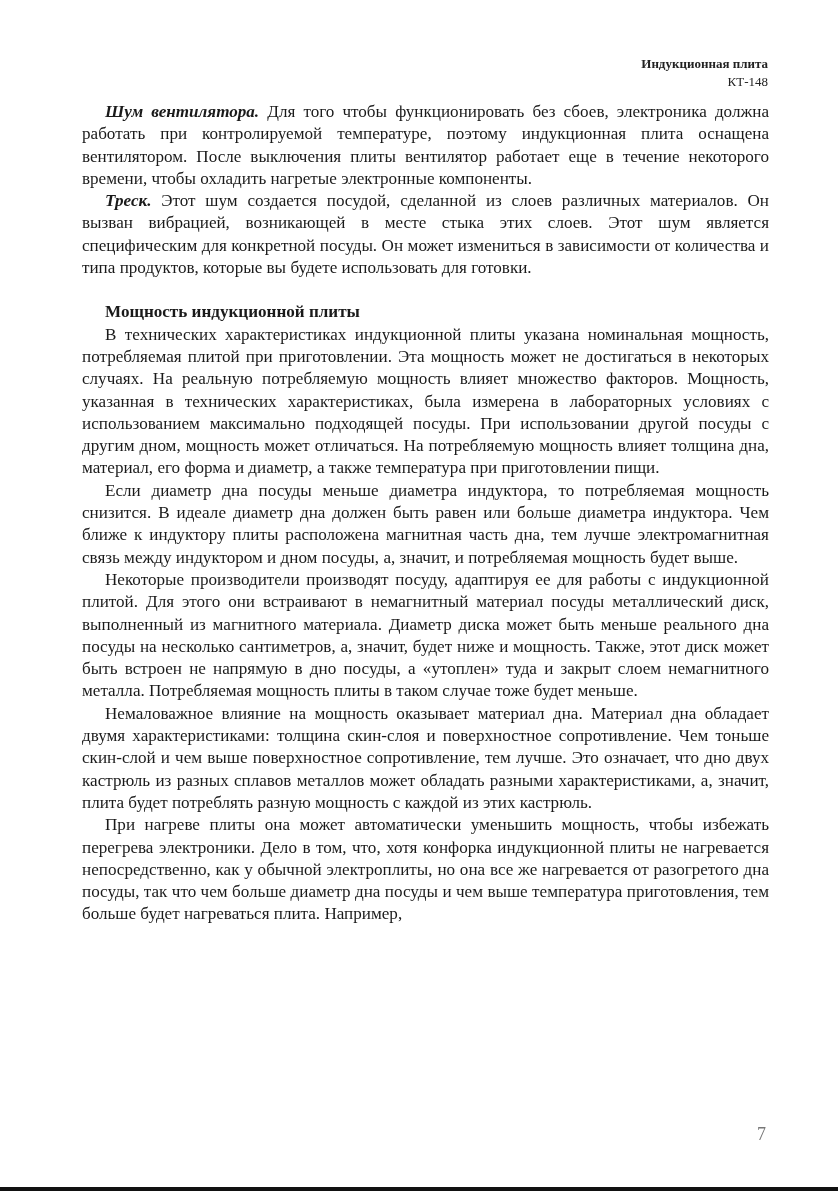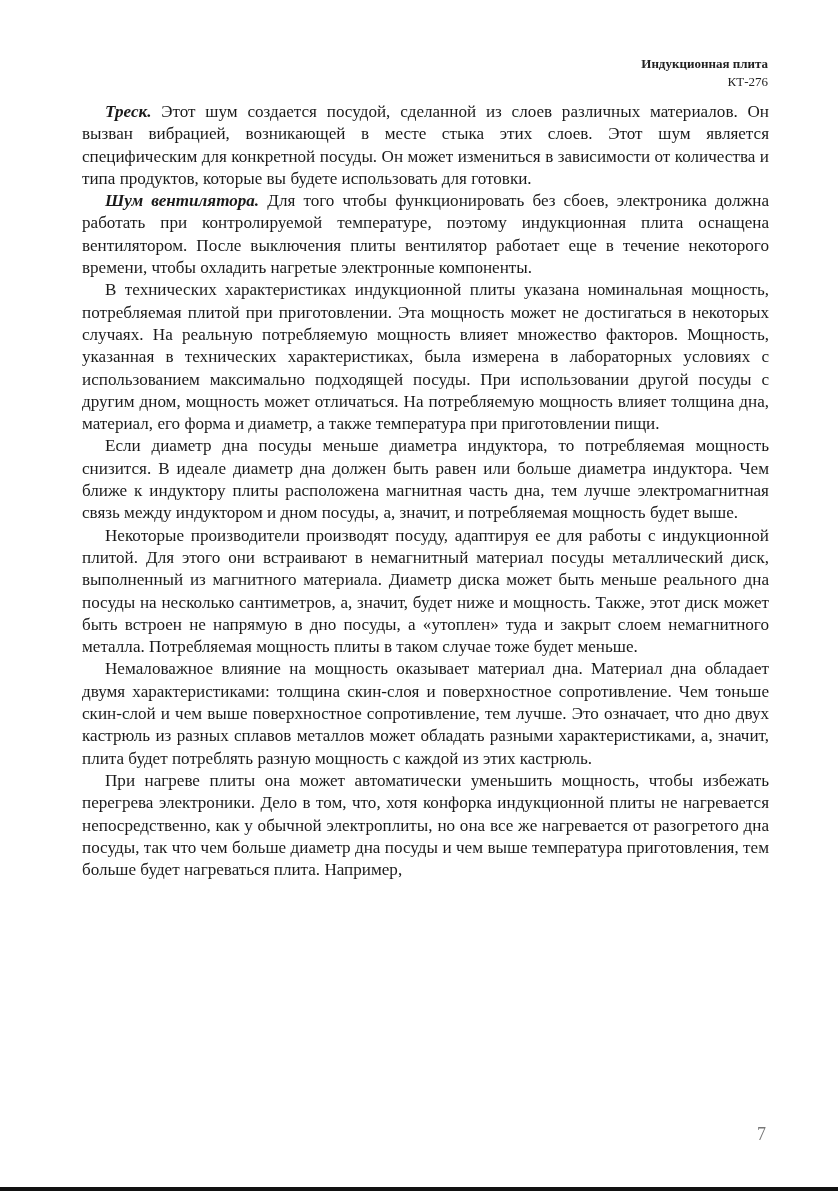--- a/index.html
+++ b/index.html
@@ -31,27 +31,28 @@
   .bottom-rule {
     position: absolute; left: 0; right: 0; top: 1187px; height: 4px; background: #111;
   }
 </style>
 </head>
 <body>
 
 <div class="page">
   <div class="header">
     <div class="title">Индукционная плита</div>
-    <div class="model">КТ-276</div>
+    <div class="model">КТ-148</div>
   </div>
 
   <div class="content">
+    <p><span class="lead">Шум вентилятора.</span><span> Для того чтобы функционировать без сбоев, электроника должна работать при контролируемой температуре, поэтому индукционная плита оснащена вентилятором. После выключения плиты вентилятор работает еще в тече­ние некоторого времени, чтобы охладить нагретые электронные компоненты.</span></p>
     <p><span class="lead">Треск.</span><span> Этот шум создается посудой, сделанной из слоев различных материалов. Он вызван вибрацией, возникающей в месте стыка этих слоев. Этот шум является специфическим для конкретной посуды. Он может измениться в зависимости от ко­личества и типа продуктов, которые вы будете использовать для готовки.</span></p>
-    <p><span class="lead">Шум вентилятора.</span><span> Для того чтобы функционировать без сбоев, электроника должна работать при контролируемой температуре, поэтому индукционная плита оснащена вентилятором. После выключения плиты вентилятор работает еще в тече­ние некоторого времени, чтобы охладить нагретые электронные компоненты.</span></p>
 
+    <h2>Мощность индукционной плиты</h2>
     <p>В технических характеристиках индукционной плиты указана номинальная мощность, потребляемая плитой при приготовлении. Эта мощность может не до­стигаться в некоторых случаях. На реальную потребляемую мощность влияет мно­жество факторов. Мощность, указанная в технических характеристиках, была изме­рена в лабораторных условиях с использованием максимально подходящей посуды. При использовании другой посуды с другим дном, мощность может отличаться. На потребляемую мощность влияет толщина дна, материал, его форма и диаметр, а так­же температура при приготовлении пищи.</p>
     <p>Если диаметр дна посуды меньше диаметра индуктора, то потребляемая мощ­ность снизится. В идеале диаметр дна должен быть равен или больше диаметра индуктора. Чем ближе к индуктору плиты расположена магнитная часть дна, тем лучше электромагнитная связь между индуктором и дном посуды, а, значит, и по­требляемая мощность будет выше.</p>
     <p>Некоторые производители производят посуду, адаптируя ее для работы с индук­ционной плитой. Для этого они встраивают в немагнитный материал посуды метал­лический диск, выполненный из магнитного материала. Диаметр диска может быть меньше реального дна посуды на несколько сантиметров, а, значит, будет ниже и мощность. Также, этот диск может быть встроен не напрямую в дно посуды, а «уто­плен» туда и закрыт слоем немагнитного металла. Потребляемая мощность плиты в таком случае тоже будет меньше.</p>
     <p>Немаловажное влияние на мощность оказывает материал дна. Материал дна об­ладает двумя характеристиками: толщина скин-слоя и поверхностное сопротивле­ние. Чем тоньше скин-слой и чем выше поверхностное сопротивление, тем лучше. Это означает, что дно двух кастрюль из разных сплавов металлов может обладать разными характеристиками, а, значит, плита будет потреблять разную мощность с каждой из этих кастрюль.</p>
     <p>При нагреве плиты она может автоматически уменьшить мощность, чтобы из­бежать перегрева электроники. Дело в том, что, хотя конфорка индукционной плиты не нагревается непосредственно, как у обычной электроплиты, но она все же на­гревается от разогретого дна посуды, так что чем больше диаметр дна посуды и чем выше температура приготовления, тем больше будет нагреваться плита. Например,</p>
   </div>
 
   <div class="page-number">7</div>
   <div class="bottom-rule"></div>
 </div>

